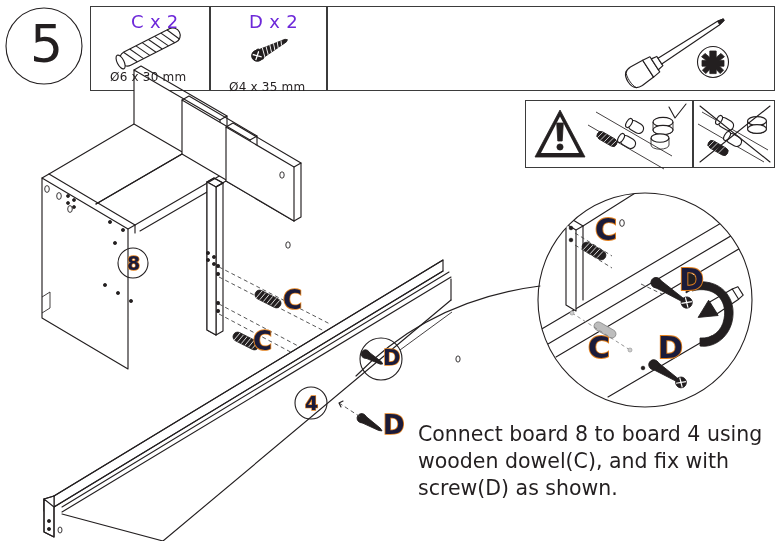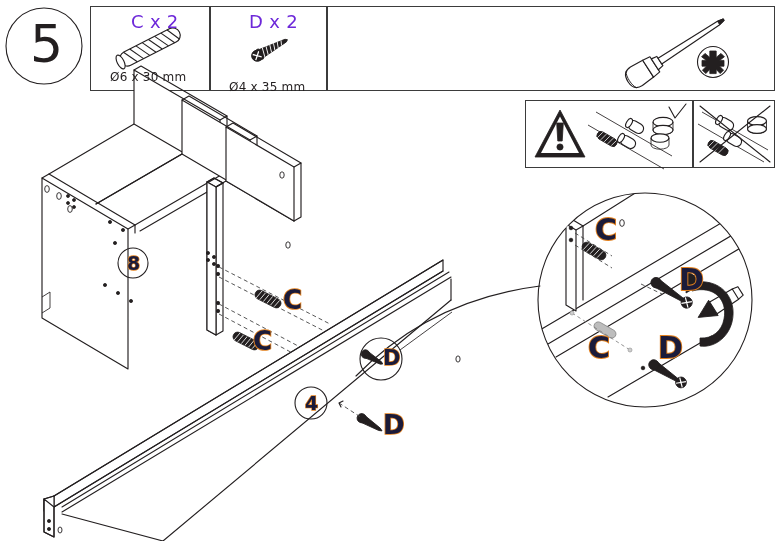--- a/index.html
+++ b/index.html
@@ -460,14 +460,15 @@
   <div class="txt callout" style="left:283px;top:285px;">C</div>
   <div class="txt callout" style="left:253px;top:326px;">C</div>
   <div class="txt callout sm" style="left:383px;top:346px;">D</div>
   <div class="txt callout" style="left:383px;top:410px;">D</div>
 
   <div class="txt callout lg" style="left:595px;top:212px;">C</div>
   <div class="txt callout lg" style="left:679px;top:262px;">D</div>
   <div class="txt callout lg" style="left:588px;top:330px;">C</div>
   <div class="txt callout lg" style="left:658px;top:330px;">D</div>
 
+  <div id="instr">Connect board 8 to board 4 using wooden dowel(C), and fix with screw(D) as shown.</div>
 
 </div>
 
 </body></html>

